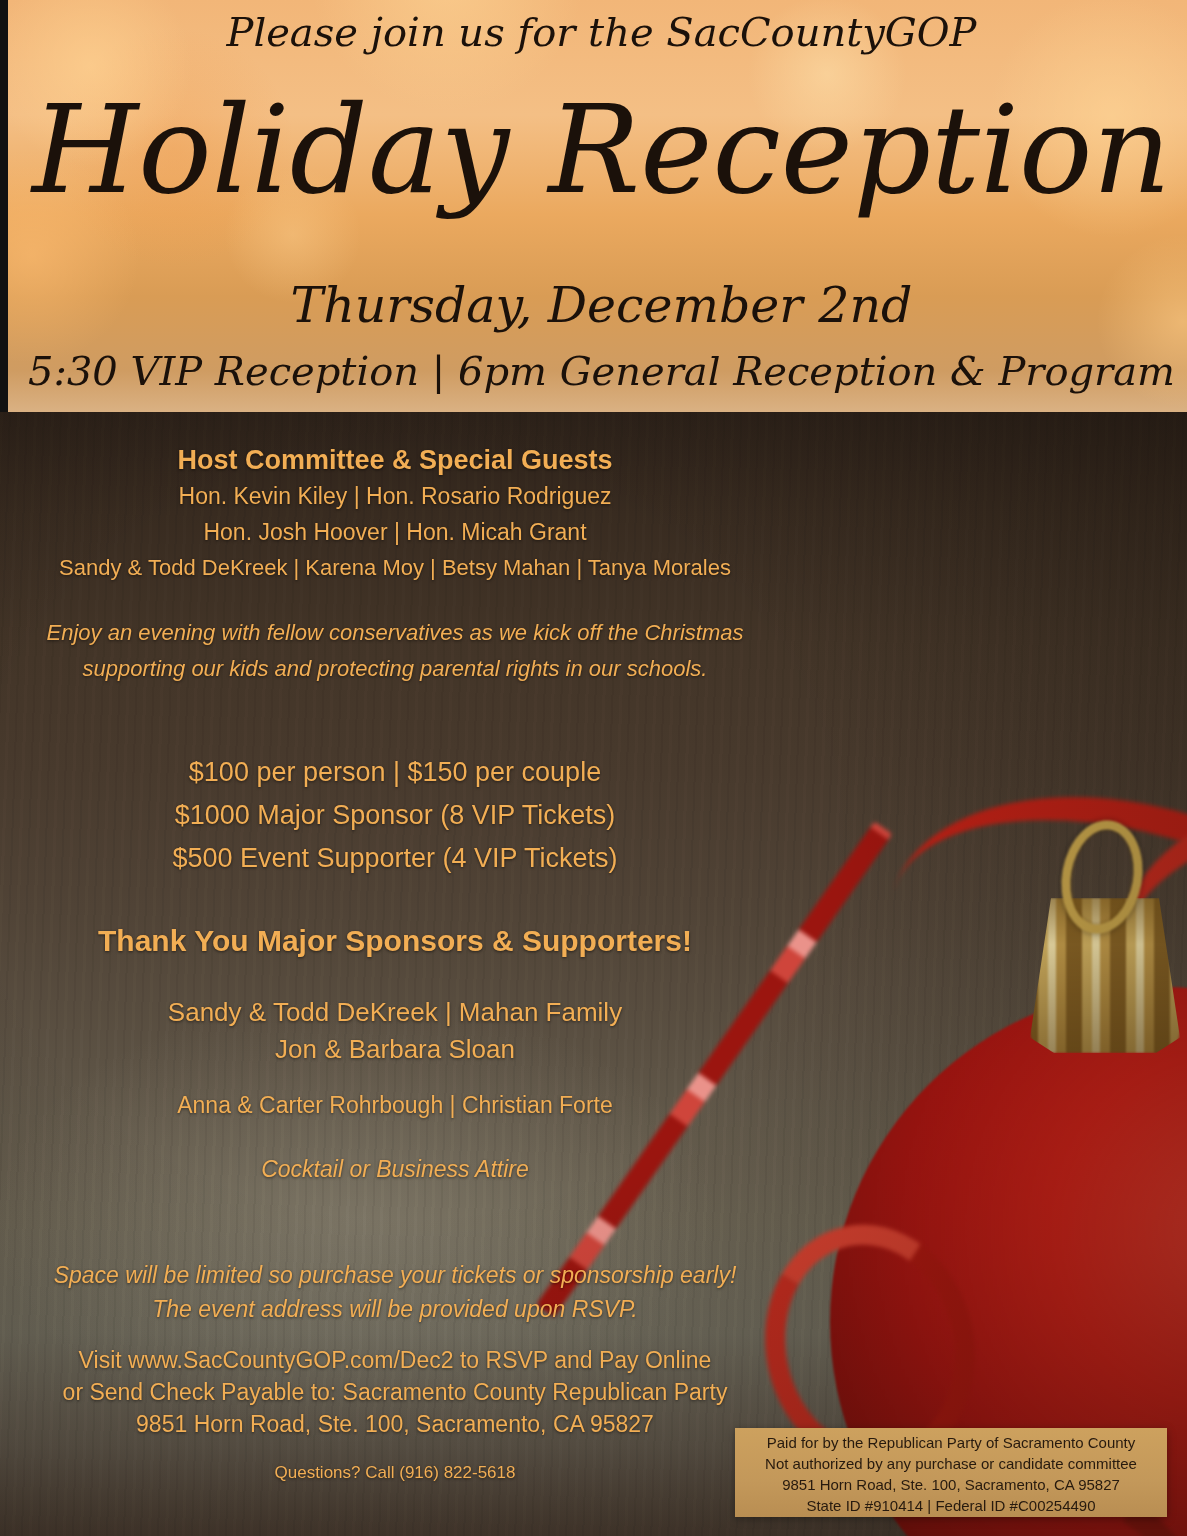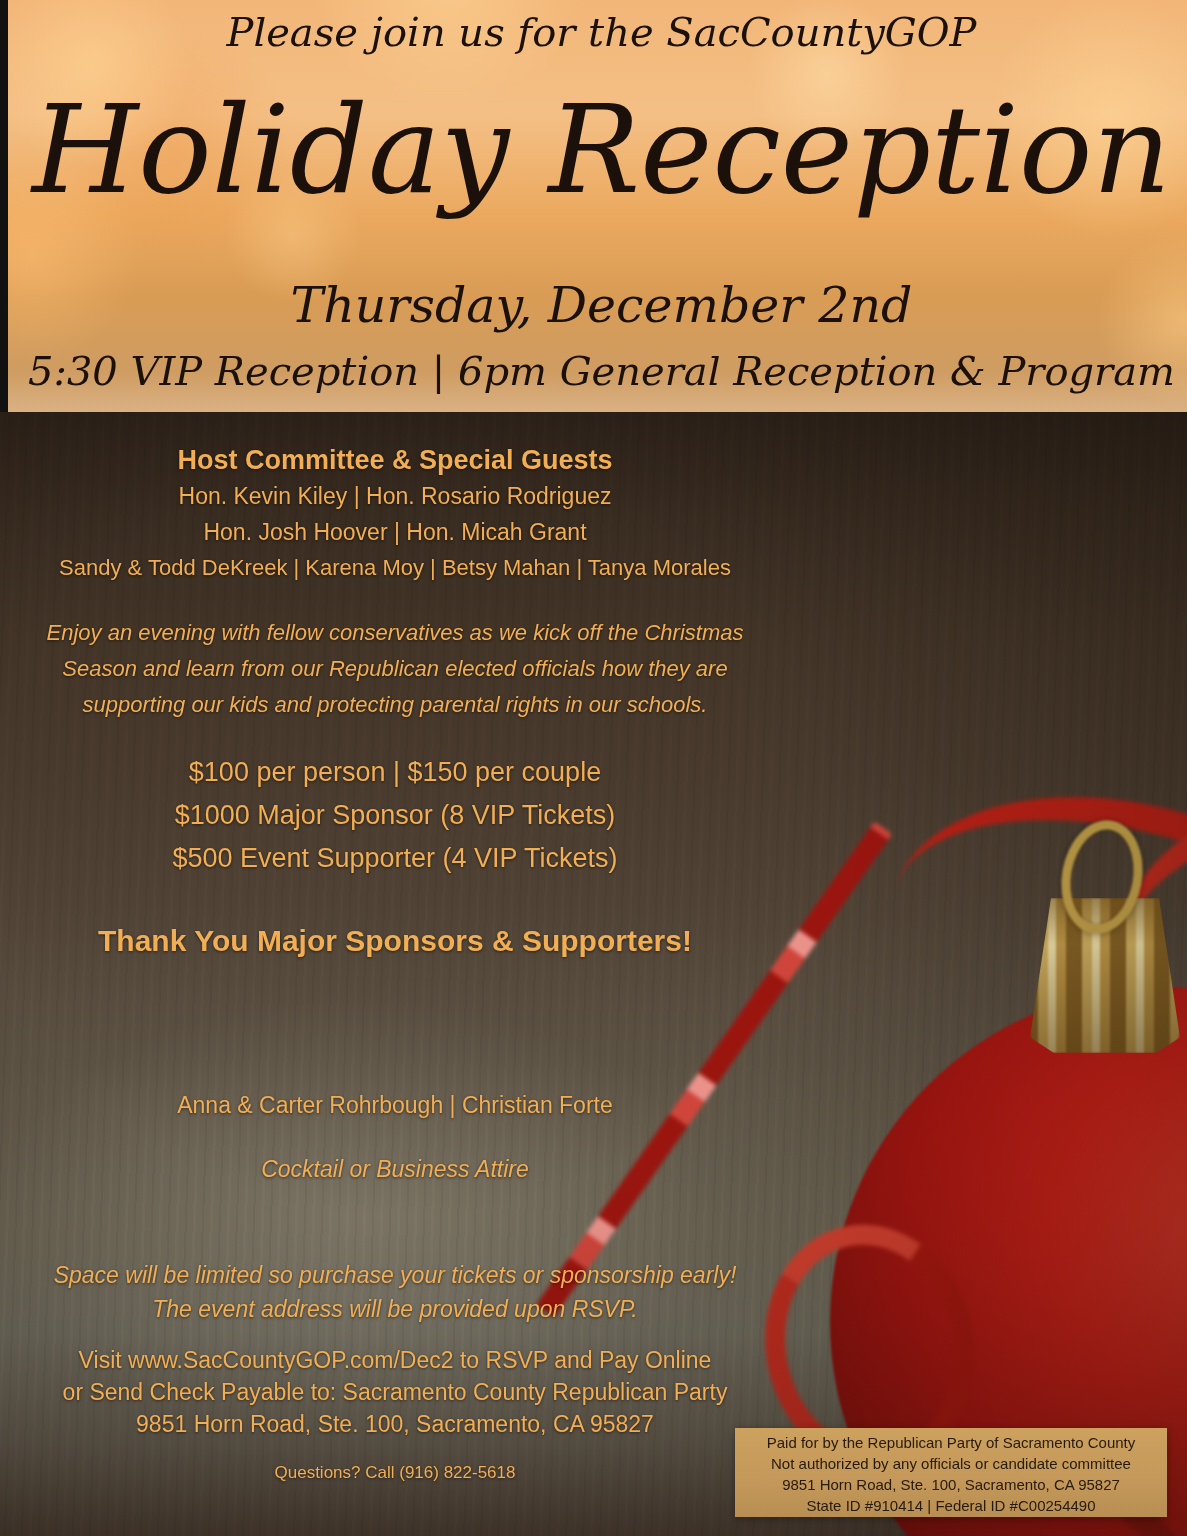--- a/index.html
+++ b/index.html
@@ -125,48 +125,51 @@
 
     <div class="col hc">
       <p class="b hdr">Host Committee &amp; Special Guests</p>
       <p>Hon. Kevin Kiley | Hon. Rosario Rodriguez</p>
       <p>Hon. Josh Hoover | Hon. Micah Grant</p>
       <p class="long">Sandy &amp; Todd DeKreek | Karena Moy | Betsy Mahan | Tanya Morales</p>
     </div>
 
     <div class="col desc i">
       <p>Enjoy an evening with fellow conservatives as we kick off the Christmas</p>
-      <p>Season and learn from our Republican elected officials how they are</p>
       <p>supporting our kids and protecting parental rights in our schools.</p>
     </div>
 
     <div class="col price">
       <p>$100 per person | $150 per couple</p>
       <p>$1000 Major Sponsor (8 VIP Tickets)</p>
       <p>$500 Event Supporter (4 VIP Tickets)</p>
     </div>
 
     <p class="col thanks b">Thank You Major Sponsors &amp; Supporters!</p>
+    <div class="col sponsors">
+      <p>Sandy &amp; Todd DeKreek | Mahan Family</p>
+      <p>Jon &amp; Barbara Sloan</p>
+    </div>
     <p class="col anna">Anna &amp; Carter Rohrbough | Christian Forte</p>
 
     <p class="col attire i">Cocktail or Business Attire</p>
 
     <div class="col space i">
       <p>Space will be limited so purchase your tickets or sponsorship early!</p>
       <p>The event address will be provided upon RSVP.</p>
     </div>
 
     <div class="col visit">
       <p>Visit www.SacCountyGOP.com/Dec2 to RSVP and Pay Online</p>
       <p>or Send Check Payable to: Sacramento County Republican Party</p>
       <p>9851 Horn Road, Ste. 100, Sacramento, CA 95827</p>
     </div>
 
     <p class="col questions">Questions? Call (916) 822-5618</p>
 
     <div class="disclaimer">
       <p>Paid for by the Republican Party of Sacramento County</p>
-      <p>Not authorized by any officials or candidate committee</p>
+      <p>Not authorized by any purchase or candidate committee</p>
       <p>9851 Horn Road, Ste. 100, Sacramento, CA 95827</p>
       <p>State ID #910414 | Federal ID #C00254490</p>
     </div>
   </div>
 </div>
 
 </body></html>

